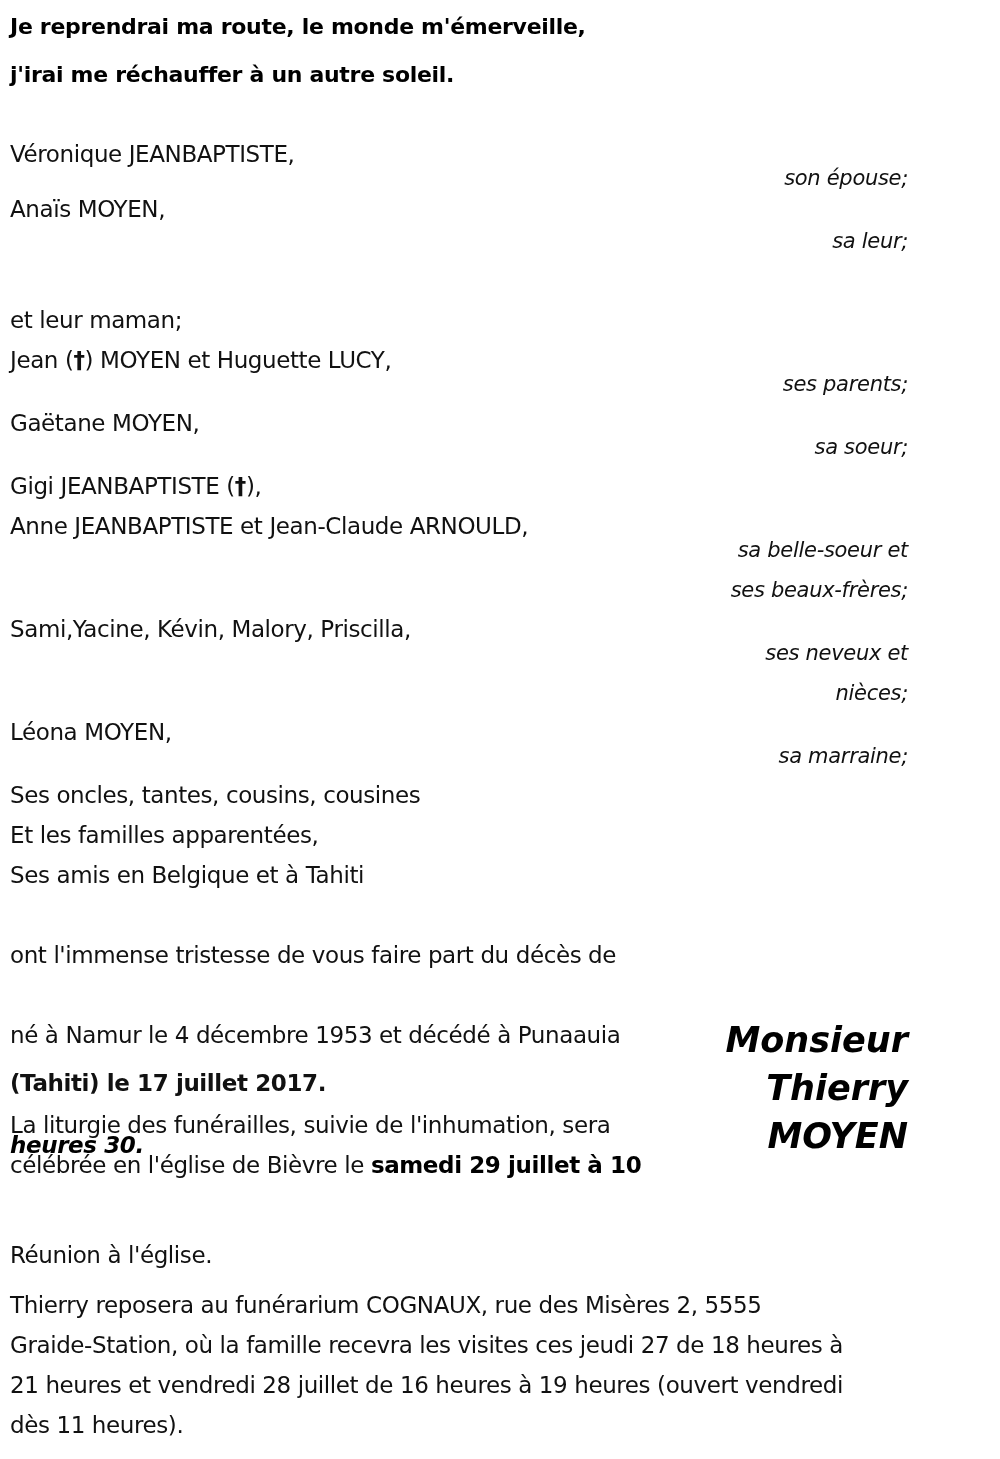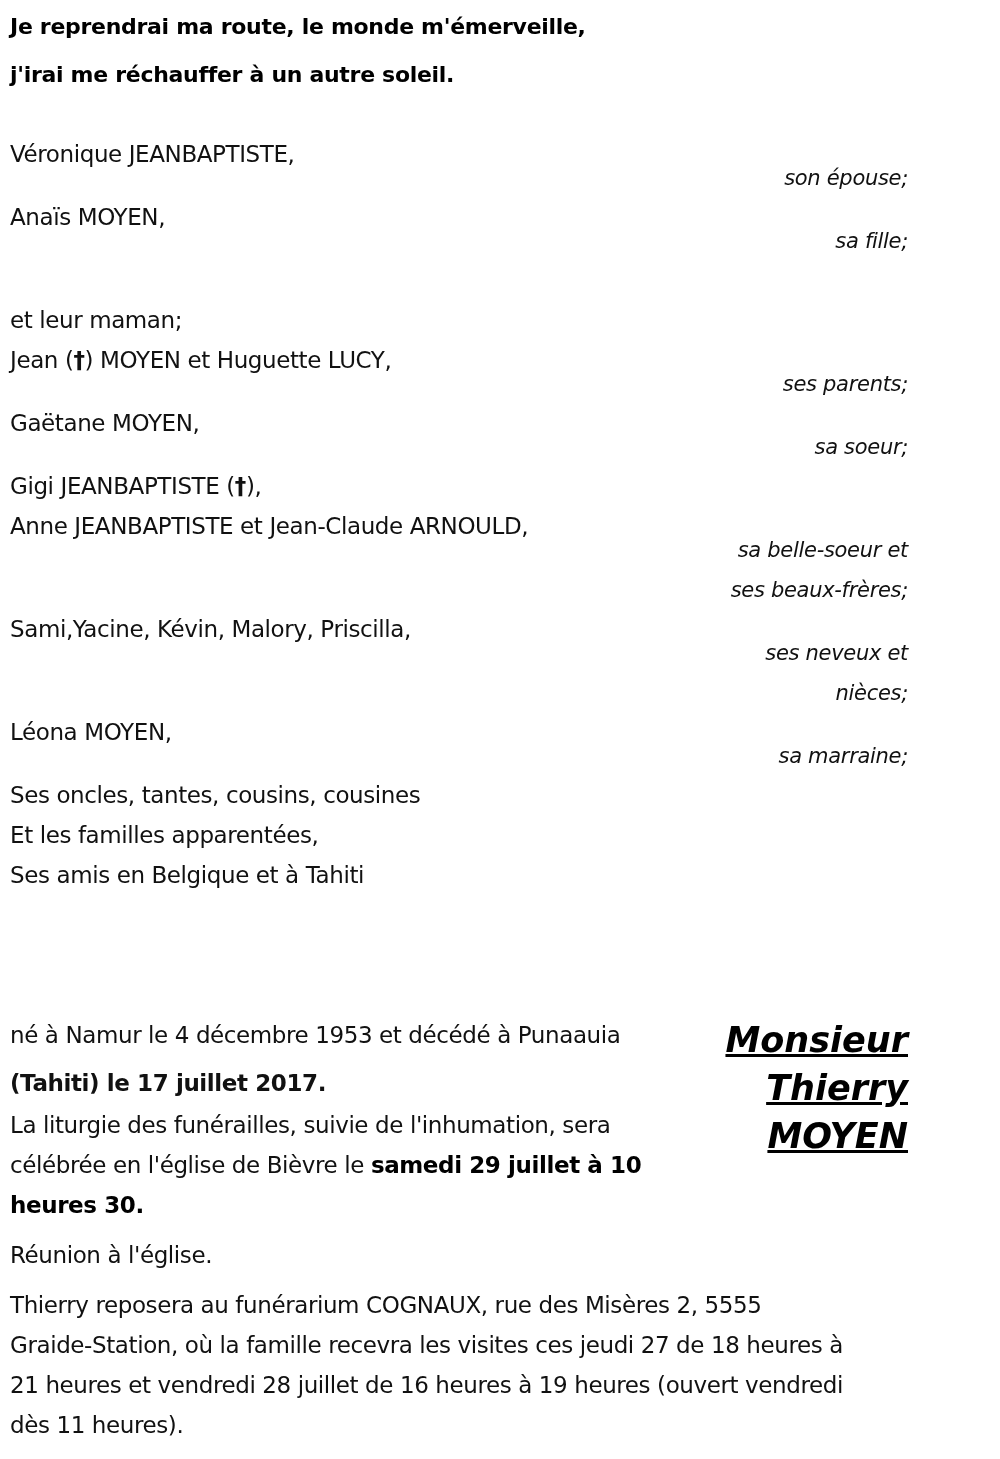--- a/index.html
+++ b/index.html
@@ -62,35 +62,35 @@
       right: 10px;
       top: 1016px;
       text-align: right;
       font-family: "DejaVu Sans", sans-serif;
       font-weight: bold;
       font-style: italic;
       font-size: 35px;
       line-height: 48px;
       color: #000;
     }
-    .deceased span { display: block; text-decoration: underline; }
+    .deceased span { display: block; }
   </style>
 </head>
 <body>
 
 <div class="page">
 
   <div class="epigraph" style="top:14px;">Je reprendrai ma route, le monde m'émerveille,</div>
   <div class="epigraph" style="top:62px;">j'irai me réchauffer à un autre soleil.</div>
 
   <div class="line" style="top:139px;">Véronique JEANBAPTISTE,</div>
   <div class="role" style="top:164px;">son épouse;</div>
 
-  <div class="line" style="top:202px;">Anaïs MOYEN,</div>
-  <div class="role" style="top:227px;">sa fille;</div>
+  <div class="line" style="top:194px;">Anaïs MOYEN,</div>
+  <div class="role" style="top:227px;">sa leur;</div>
 
   <div class="line" style="top:305px;">et leur maman;</div>
 
   <div class="line" style="top:345px;">
     <span>Jean (</span><span class="cross">†</span><span>) MOYEN et Huguette LUCY,</span>
   </div>
   <div class="role" style="top:370px;">ses parents;</div>
 
   <div class="line" style="top:408px;">Gaëtane MOYEN,</div>
   <div class="role" style="top:433px;">sa soeur;</div>
@@ -106,35 +106,36 @@
   <div class="role" style="top:639px;">ses neveux et</div>
   <div class="role" style="top:679px;">nièces;</div>
 
   <div class="line" style="top:717px;">Léona MOYEN,</div>
   <div class="role" style="top:742px;">sa marraine;</div>
 
   <div class="line" style="top:780px;">Ses oncles, tantes, cousins, cousines</div>
   <div class="line" style="top:820px;">Et les familles apparentées,</div>
   <div class="line" style="top:860px;">Ses amis en Belgique et à Tahiti</div>
 
+  <div class="line" style="top:940px;">ont l'immense tristesse de vous faire part du décès de</div>
 
   <div class="deceased">
     <span>Monsieur</span>
     <span>Thierry</span>
     <span>MOYEN</span>
   </div>
 
   <div class="line" style="top:1020px;">né à Namur le 4 décembre 1953 et décédé à Punaauia</div>
   <div class="line" style="top:1068px;font-weight:bold;">(Tahiti) le 17 juillet 2017.</div>
 
   <div class="line" style="top:1110px;">La liturgie des funérailles, suivie de l'inhumation, sera</div>
   <div class="line" style="top:1150px;text-align:center;">
     <span>célébrée en l'église de Bièvre le </span><b style="font-weight:bold;color:#000;">samedi 29 juillet à 10</b>
   </div>
-  <div class="line" style="top:1190px;font-weight:bold;color:#000;">heures 30.</div>
+  <div class="line" style="top:1130px;font-weight:bold;color:#000;font-style:italic;">heures 30.</div>
 
   <div class="line" style="top:1240px;">Réunion à l'église.</div>
 
   <div class="line" style="top:1290px;">Thierry reposera au funérarium COGNAUX, rue des Misères 2, 5555</div>
   <div class="line" style="top:1330px;">Graide-Station, où la famille recevra les visites ces jeudi 27 de 18 heures à</div>
   <div class="line" style="top:1370px;">21 heures et vendredi 28 juillet de 16 heures à 19 heures (ouvert vendredi</div>
   <div class="line" style="top:1410px;">dès 11 heures).</div>
 
 </div>
 

